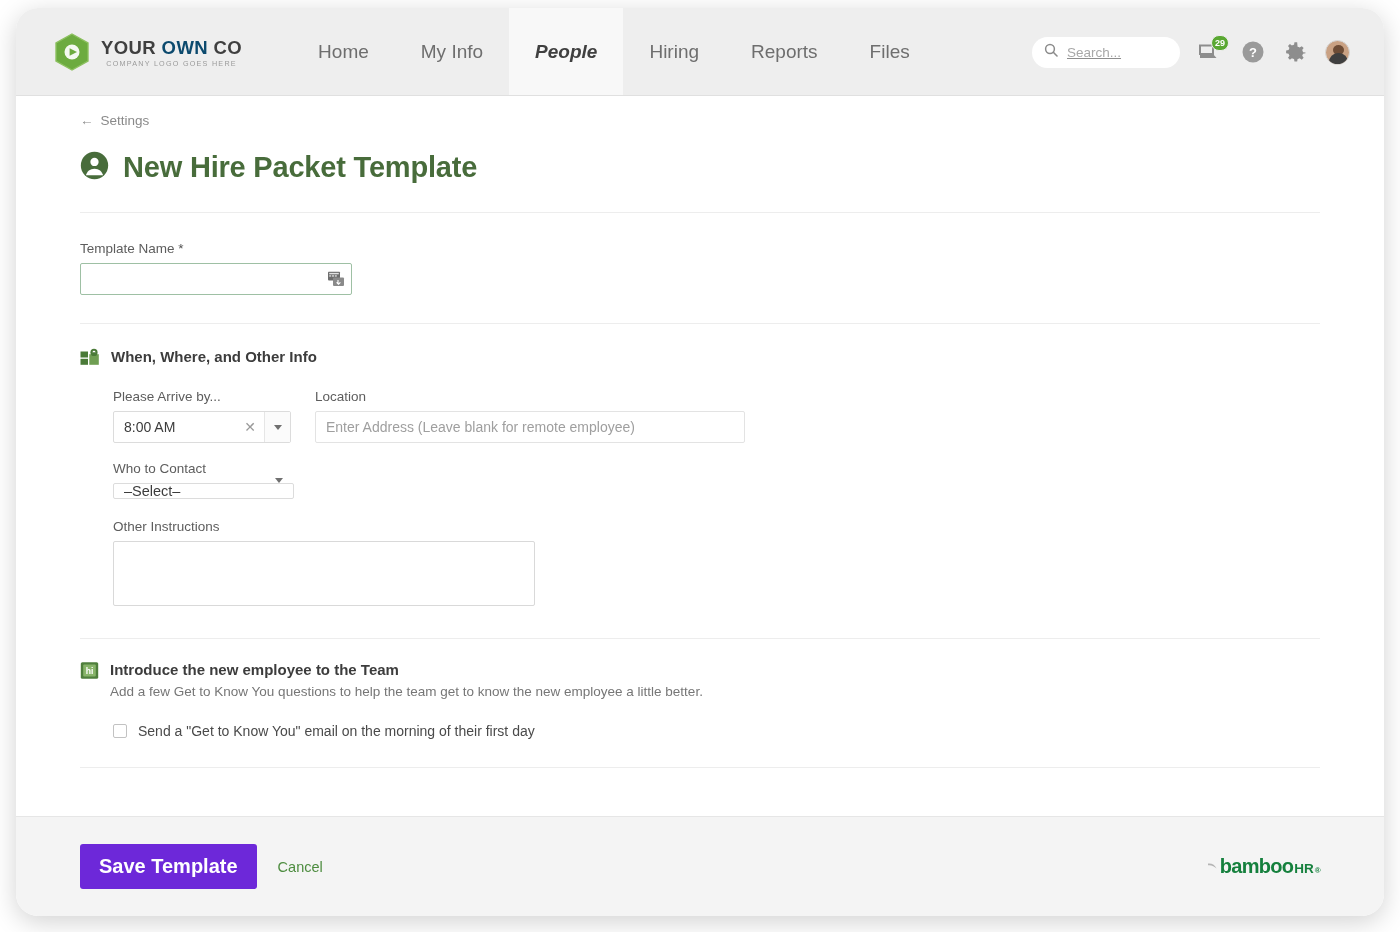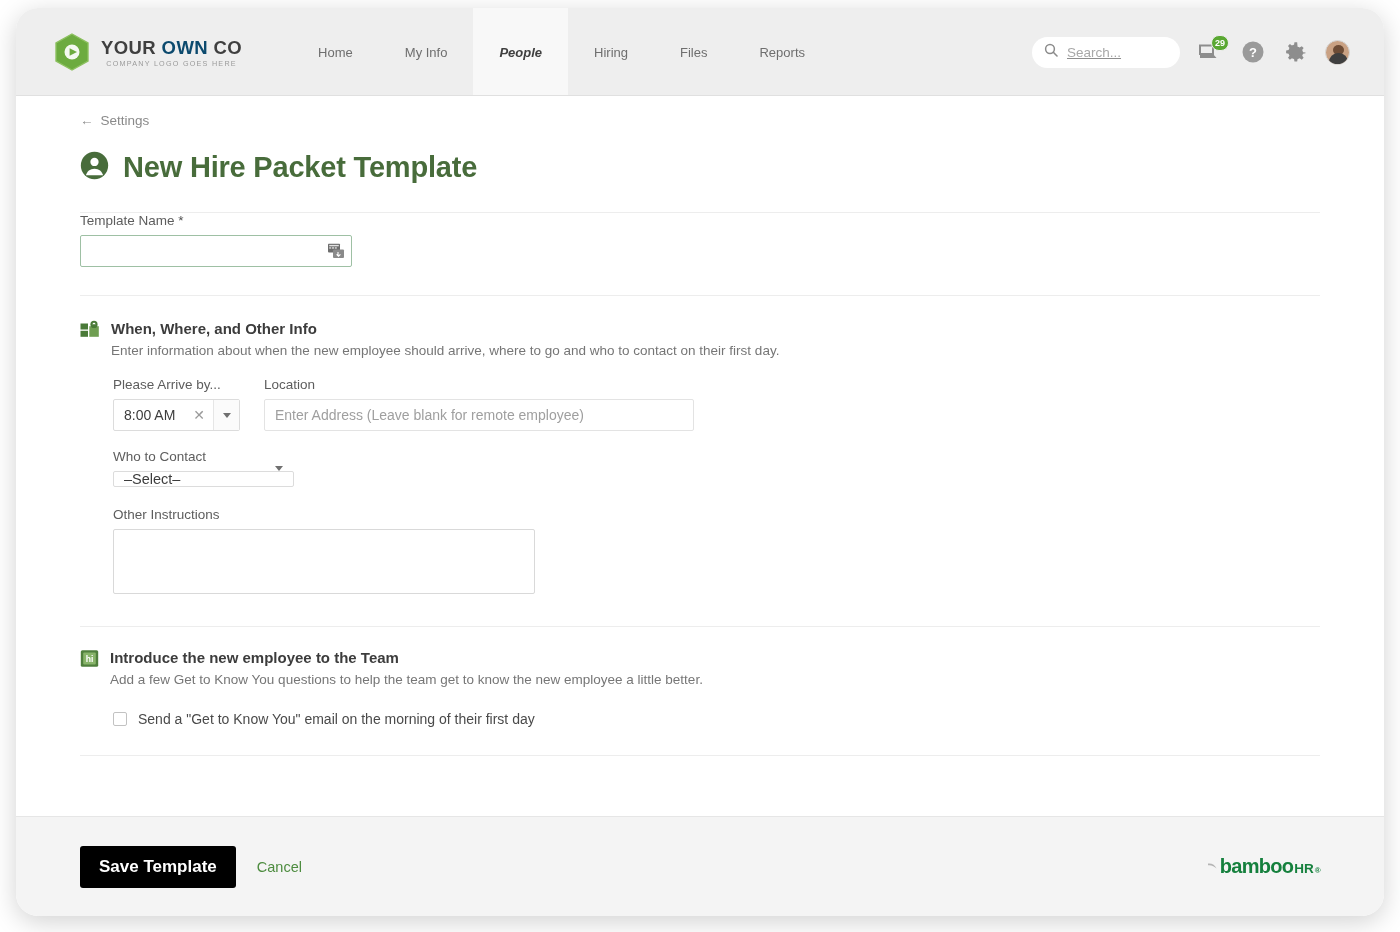--- a/index.html
+++ b/index.html
@@ -70,21 +70,21 @@
     margin-top: 3px;
     white-space: nowrap;
     text-align: center;
   }
 
   .navlinks { display: flex; align-items: stretch; height: 88px; margin-left: 50px; }
   .navlink {
     display: flex;
     align-items: center;
     padding: 0 26px;
-    font-size: 13px;
+    font-size: 19px;
     color: #6e6e6e;
     cursor: pointer;
     white-space: nowrap;
   }
   .navlink.active {
     background: #f8f8f8;
     color: #404040;
     font-weight: bold;
     font-style: italic;
   }
@@ -196,21 +196,21 @@
     margin-top: 28px;
   }
 
   .field-label {
     font-size: 13.5px;
     color: #5d5d5d;
     margin-bottom: 7px;
   }
   .req { color: #4f4f4f; }
 
-  .tmpl-wrap { }
+  .tmpl-wrap { margin-top: 28px; }
   .tmpl-input {
     width: 272px;
     height: 32px;
     border: 1px solid #9ec0a4;
     border-radius: 2px;
     background: #ffffff;
     display: flex;
     align-items: center;
     position: relative;
   }
@@ -244,21 +244,21 @@
     font-size: 13.5px;
     color: #767676;
     margin-top: 5px;
     line-height: 1.35;
   }
   .section-body { margin-left: 33px; margin-top: 17px; }
 
   .row { display: flex; gap: 24px; }
 
   .time-select {
-    width: 127px; height: 32px;
+    width: 178px; height: 32px;
     border: 1px solid #dcdcdc;
     border-radius: 2px;
     background: #fff;
     display: flex; align-items: center;
     font-size: 14px;
     color: #3c3c3c;
     cursor: pointer;
     position: relative;
   }
   .time-select .val { padding-left: 10px; }
@@ -345,23 +345,23 @@
   #footer {
     flex: 0 0 100px;
     background: #f4f4f4;
     border-top: 1px solid #e6e6e6;
     display: flex;
     align-items: center;
     padding: 0 64px;
     position: relative;
   }
   .btn-primary {
-    background: #000000;
+    background: #6d28d9;
     color: #ffffff;
-    font-size: 17px;
+    font-size: 20px;
     font-weight: bold;
     border: none;
     border-radius: 3px;
     padding: 11px 19px;
     cursor: pointer;
     font-family: "Liberation Sans", sans-serif;
   }
   .btn-link {
     margin-left: 21px;
     color: #4d8c3f;
@@ -401,22 +401,22 @@
         <div class="brand-title"><span>YOUR </span><span class="g">OWN</span><span> CO</span></div>
         <div class="brand-sub">COMPANY LOGO GOES HERE</div>
       </div>
     </div>
 
     <div class="navlinks">
       <div class="navlink">Home</div>
       <div class="navlink">My Info</div>
       <div class="navlink active">People</div>
       <div class="navlink">Hiring</div>
+      <div class="navlink">Reports</div>
       <div class="navlink">Files</div>
-      <div class="navlink">Reports</div>
     </div>
 
     <div class="nav-right">
       <div class="searchbox">
         <span>
           <svg width="14" height="14" viewBox="0 0 14 14">
             <circle cx="6" cy="6" r="4.4" fill="none" stroke="#8b8b8b" stroke-width="1.5"></circle>
             <line x1="9.3" y1="9.3" x2="13" y2="13" stroke="#8b8b8b" stroke-width="1.6" stroke-linecap="round"></line>
           </svg>
         </span>
@@ -497,21 +497,20 @@
             <rect x="0.5" y="3.5" width="7.5" height="6" fill="#4a7a38"></rect>
             <rect x="0.5" y="10.8" width="7.5" height="6" fill="#4a7a38"></rect>
             <rect x="9.3" y="6.2" width="9.5" height="10.6" fill="#6f9e52"></rect>
             <circle cx="14" cy="4.4" r="3.6" fill="#4a7a38"></circle>
             <circle cx="14" cy="4.2" r="1.4" fill="#ffffff"></circle>
             <path d="M14 7.2l-2.2-3h4.4z" fill="#4a7a38"></path>
           </svg>
         </span>
         <div>
           <div class="section-title">When, Where, and Other Info</div>
-          <div class="section-desc">Enter information about when the new employee should arrive, where to go and who to contact on their first day.</div>
         </div>
       </div>
 
       <div class="section-body">
         <div class="row">
 
           <div>
             <div class="field-label">Please Arrive by...</div>
             <div class="time-select">
               <span class="val">8:00 AM</span>

